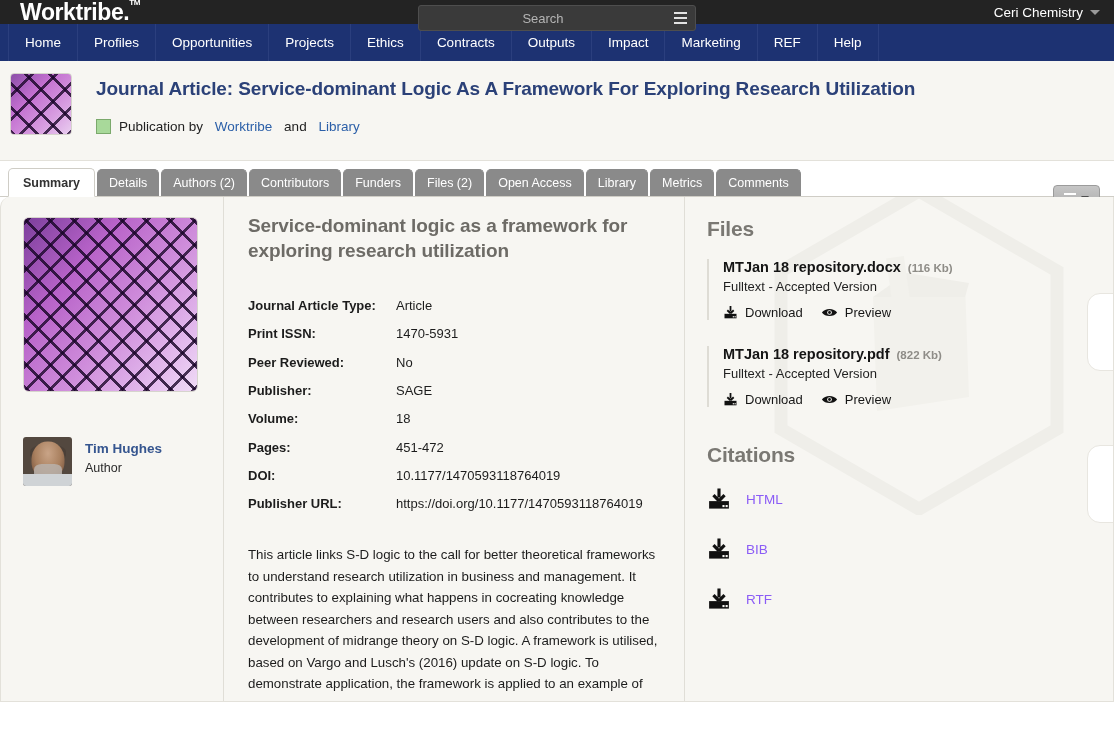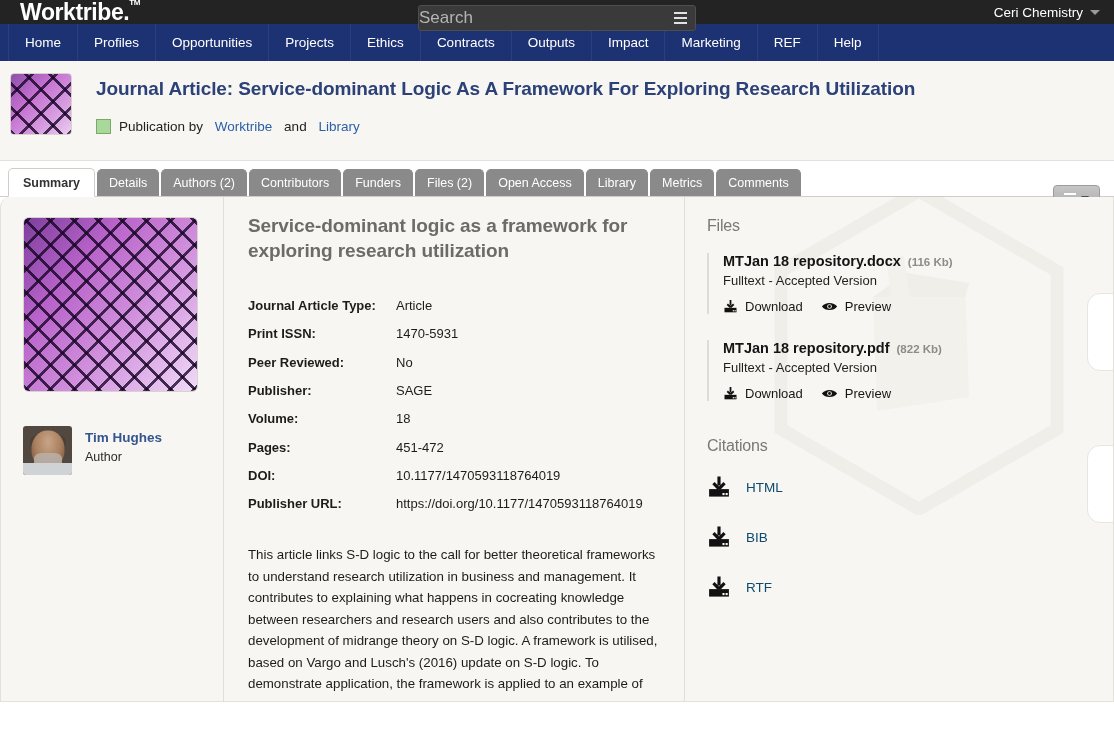--- a/index.html
+++ b/index.html
@@ -46,23 +46,24 @@
     border-radius: 3px;
     display: flex;
     align-items: center;
   }
   .search-input {
     flex: 1;
     background: transparent;
     border: none;
     outline: none;
     color: #cfcfcf;
-    font-size: 17px;
+    font-size: 13px;
     font-family: "Liberation Sans", sans-serif;
     padding: 0 0;
+    text-align: center;
   }
   .search-input::placeholder { color: #b4b4b4; }
   .search-menu-icon {
     width: 26px; height: 26px;
     display: flex; flex-direction: column;
     align-items: center; justify-content: center;
     gap: 3px;
     margin-right: 2px;
     cursor: pointer;
   }
@@ -250,21 +251,21 @@
   }
   .thumb-large {
     width: 175px; height: 175px;
     border-radius: 6px;
     border: 1px solid #d6d4cd;
     overflow: hidden;
     position: relative;
     background: linear-gradient(130deg, #7c3f9c 0%, #b863c9 30%, #cf8ddb 58%, #e4bdee 85%, #f0dcf6 100%);
   }
   .author-row {
-    margin-top: 34px;
+    margin-top: 45px;
     display: flex;
     align-items: flex-start;
   }
   .avatar {
     width: 49px; height: 49px;
     border-radius: 3px;
     flex: 0 0 auto;
     overflow: hidden;
     background: #53483f;
     position: relative;
@@ -357,22 +358,22 @@
   }
   .hex-watermark {
     position: absolute;
     left: 84px; top: -12px;
     width: 300px; height: 330px;
     opacity: 1;
     pointer-events: none;
   }
   .panel-title {
     color: #7a7873;
-    font-size: 16px;
-    font-weight: normal;
+    font-size: 21px;
+    font-weight: bold;
     letter-spacing: -0.2px;
     position: relative;
   }
   .file-list { margin-top: 18px; position: relative; }
   .file-item {
     border-left: 2px solid #dedcd5;
     padding: 0 0 0 14px;
     margin-bottom: 26px;
   }
   .file-name-row {
@@ -414,21 +415,21 @@
   .citation-list { margin-top: 20px; }
   .citation-row {
     display: flex;
     align-items: center;
     gap: 15px;
     margin-bottom: 26px;
     cursor: pointer;
   }
   .citation-label {
     font-size: 13.5px;
-    color: #0c4a6e;
+    color: #8b5cf6;
   }
   svg { display: block; }
 </style>
 </head>
 <body>
 
 <div class="topbar">
   <div class="brand">
     <span>Worktribe.</span><span class="tm">TM</span>
   </div>

